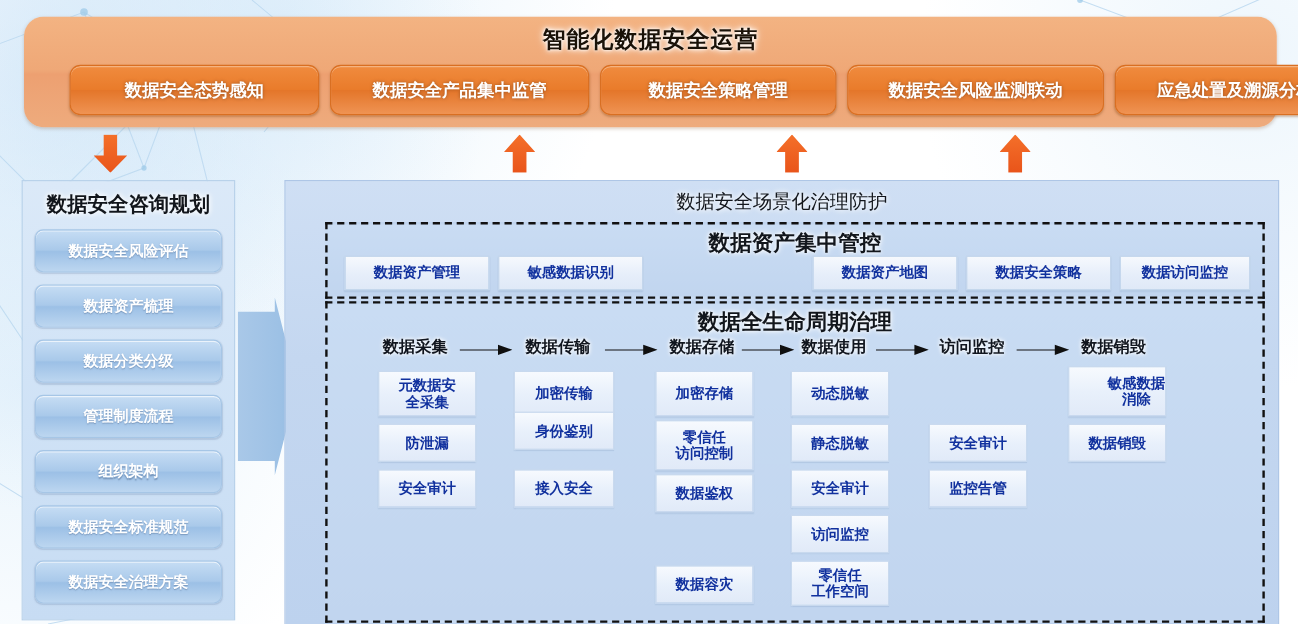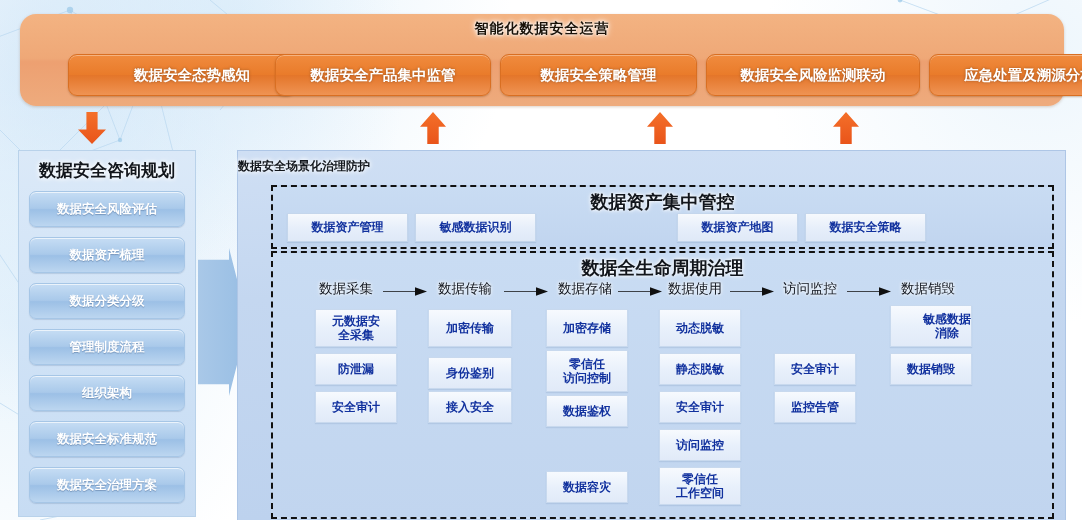--- a/index.html
+++ b/index.html
@@ -23,21 +23,21 @@
 
   
   #ops-banner{
     position:absolute;left:20px;top:14px;width:1044px;height:92px;z-index:3;
     border-radius:16px;
     background:linear-gradient(180deg,#f3b382 0%,#efa877 48%,#eda071 52%,#eeab7d 100%);
     box-shadow:0 1px 3px rgba(120,70,30,.25);
   }
   #ops-title{
     position:absolute;left:0;top:6px;width:100%;text-align:center;
-    font-size:14px;font-weight:bold;color:#1a1208;letter-spacing:1px;
+    font-size:19px;font-weight:bold;color:#1a1208;letter-spacing:1px;
     text-shadow:0 0 4px #ffffff,0 0 7px #ffffff,0 0 2px #fff;
   }
   .ops-pill-row{position:absolute;left:0;top:40px;width:100%;height:44px;}
   .ops-pill{
     position:absolute;top:0;height:40px;border-radius:9px;
     background:linear-gradient(180deg,#f08b3e 0%,#e97b2a 50%,#e4762a 51%,#ef9353 100%);
     border:1px solid #d9low;border:1px solid #d96f22;
     box-shadow:inset 0 1px 0 rgba(255,255,255,.35),0 1px 2px rgba(120,60,10,.35);
     display:flex;align-items:center;justify-content:center;
     color:#ffffff;font-size:14.5px;font-weight:bold;white-space:nowrap;
@@ -85,22 +85,22 @@
     clip-path:polygon(0% 8%,62% 8%,62% 0%,100% 50%,62% 100%,62% 92%,0% 92%);
   }
 
   
   #scene-panel{
     position:absolute;left:237px;top:150px;width:827px;height:370px;z-index:3;
     background:linear-gradient(180deg,#cfdff4 0%,#c4d7f0 40%,#bdd2ee 100%);
     border:1px solid #aec6e6;
   }
   #scene-title{
-    position:absolute;left:0;top:7px;width:100%;text-align:left;
-    font-size:12px;font-weight:bold;color:#12161c;
+    position:absolute;left:0;top:7px;width:100%;text-align:center;
+    font-size:16px;font-weight:normal;color:#12161c;
     text-shadow:0 0 4px #fff,0 0 6px #fff;
   }
 
   
   .dashed-block{
     position:absolute;border:2px dashed #111111;
     background:linear-gradient(180deg,#c9dcf3 0%,#c1d5ef 100%);
   }
   #asset-block{left:33px;top:34px;width:779px;height:60px;}
   #lifecycle-block{left:33px;top:100px;width:779px;height:264px;}
@@ -116,21 +116,21 @@
     background:linear-gradient(180deg,#f6f9fd 0%,#e6eefa 55%,#dfe9f7 100%);
     border:1px solid #c4d6ec;
     box-shadow:0 1px 1px rgba(110,140,180,.22);
     display:flex;align-items:center;justify-content:center;
     color:#11319e;font-size:12px;font-weight:bold;white-space:nowrap;
   }
 
   
   .stage-head{
     position:absolute;top:27px;
-    font-size:13.5px;font-weight:normal;color:#11161f;white-space:nowrap;
+    font-size:13.5px;font-weight:bold;color:#11161f;white-space:nowrap;
     text-shadow:0 0 3px #fff,0 0 4px #fff;
   }
   .stage-arrow{
     position:absolute;top:33px;height:11px;width:40px;
     color:#101010;
   }
   .stage-arrow svg{display:block;}
 
   
   .life-cell{
@@ -176,21 +176,21 @@
         <circle cx="1010" cy="100" r="2.2"></circle>
       <circle cx="270" cy="50" r="2.4"></circle>
         <circle cx="900" cy="0" r="2.4"></circle>
     </g>
   </svg>
 </div>
 
 <div id="ops-banner">
   <div id="ops-title">智能化数据安全运营</div>
   <div class="ops-pill-row">
-    <div class="ops-pill" style="left:48px;width:206px;padding-left:20px;">数据安全态势感知</div>
+    <div class="ops-pill" style="left:38px;width:206px;">数据安全态势感知</div>
     <div class="ops-pill" style="left:255px;width:214px;">数据安全产品集中监管</div>
     <div class="ops-pill" style="left:480px;width:195px;">数据安全策略管理</div>
     <div class="ops-pill" style="left:686px;width:212px;">数据安全风险监测联动</div>
     <div class="ops-pill" style="left:909px;width:199px;">应急处置及溯源分析</div>
   </div>
 </div>
 
 <div class="arrow-down" style="left:78px;top:112px;"></div>
 <div class="arrow-up" style="left:420px;top:112px;"></div>
 <div class="arrow-up" style="left:647px;top:112px;"></div>
@@ -212,20 +212,21 @@
 
 <div id="scene-panel">
   <div id="scene-title">数据安全场景化治理防护</div>
 
   <div class="dashed-block" id="asset-block">
     <div class="block-heading">数据资产集中管控</div>
     <div class="asset-chip" style="left:14px;width:119px;">数据资产管理</div>
     <div class="asset-chip" style="left:142px;width:119px;">敏感数据识别</div>
     <div class="asset-chip" style="left:404px;width:119px;">数据资产地图</div>
     <div class="asset-chip" style="left:532px;width:119px;">数据安全策略</div>
+    <div class="asset-chip" style="left:660px;width:107px;">数据访问监控</div>
   </div>
 
   <div class="dashed-block" id="lifecycle-block">
     <div class="block-heading">数据全生命周期治理</div>
 
     <div class="stage-head" style="left:46px;">数据采集</div>
     <div class="stage-head" style="left:165px;">数据传输</div>
     <div class="stage-head" style="left:285px;">数据存储</div>
     <div class="stage-head" style="left:395px;">数据使用</div>
     <div class="stage-head" style="left:510px;">访问监控</div>
@@ -255,21 +256,21 @@
       <svg width="44" height="11" viewBox="0 0 44 11">
           <path d="M0 5.2 H32 V1.2 L44 5.5 L32 9.8 V6.0 H0 Z" fill="#101010"></path>
         </svg>
       </div>
 
     <div class="life-cell" style="left:42px;top:56px;width:80px;height:36px;">元数据安<br>全采集</div>
     <div class="life-cell" style="left:42px;top:100px;width:80px;height:30px;">防泄漏</div>
     <div class="life-cell" style="left:42px;top:138px;width:80px;height:30px;">安全审计</div>
 
     <div class="life-cell" style="left:155px;top:56px;width:82px;height:36px;">加密传输</div>
-    <div class="life-cell" style="left:155px;top:104px;width:82px;height:30px;">身份鉴别</div>
+    <div class="life-cell" style="left:155px;top:90px;width:82px;height:30px;">身份鉴别</div>
     <div class="life-cell" style="left:155px;top:138px;width:82px;height:30px;">接入安全</div>
 
     <div class="life-cell" style="left:273px;top:56px;width:80px;height:36px;">加密存储</div>
     <div class="life-cell" style="left:273px;top:97px;width:80px;height:40px;">
         <span>零信任<br>访问控制</span>
       </div>
     <div class="life-cell" style="left:273px;top:142px;width:80px;height:30px;">数据鉴权</div>
     <div class="life-cell" style="left:273px;top:218px;width:80px;height:30px;">数据容灾</div>
 
     <div class="life-cell" style="left:386px;top:56px;width:80px;height:36px;">动态脱敏</div>

